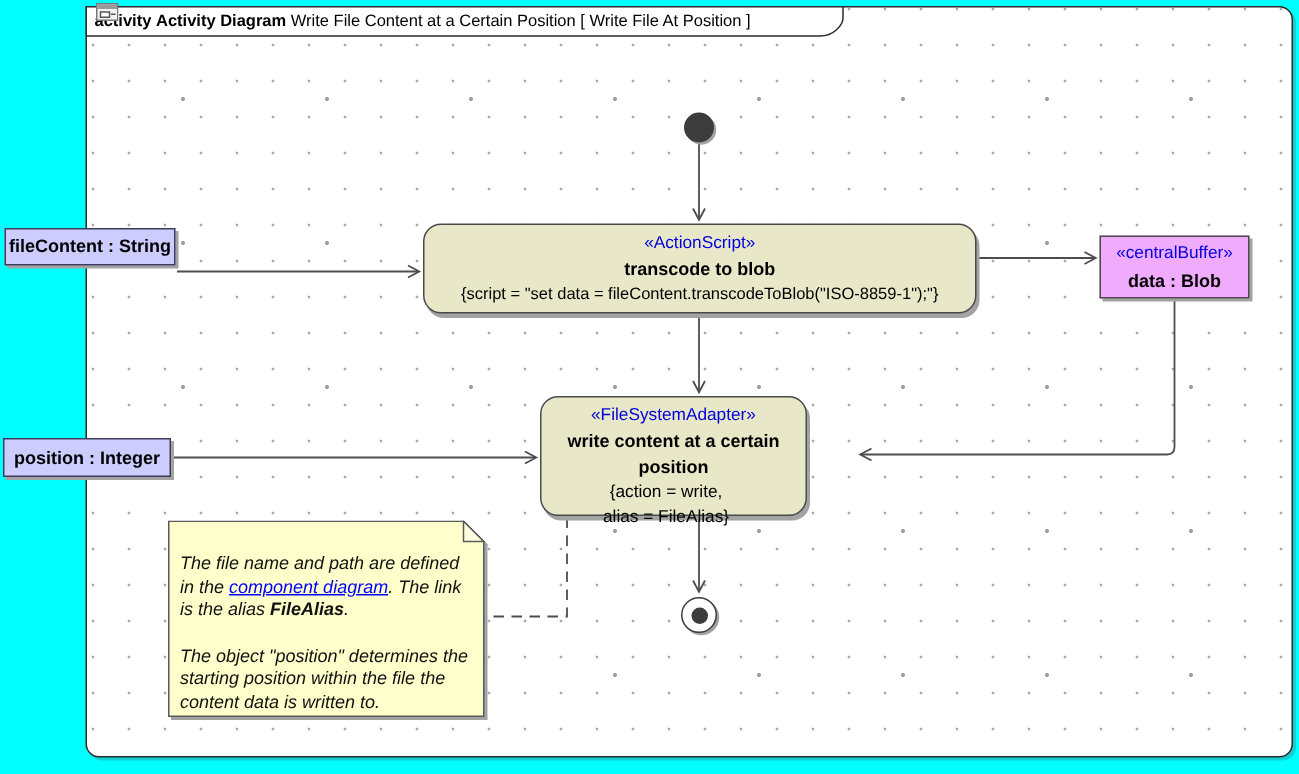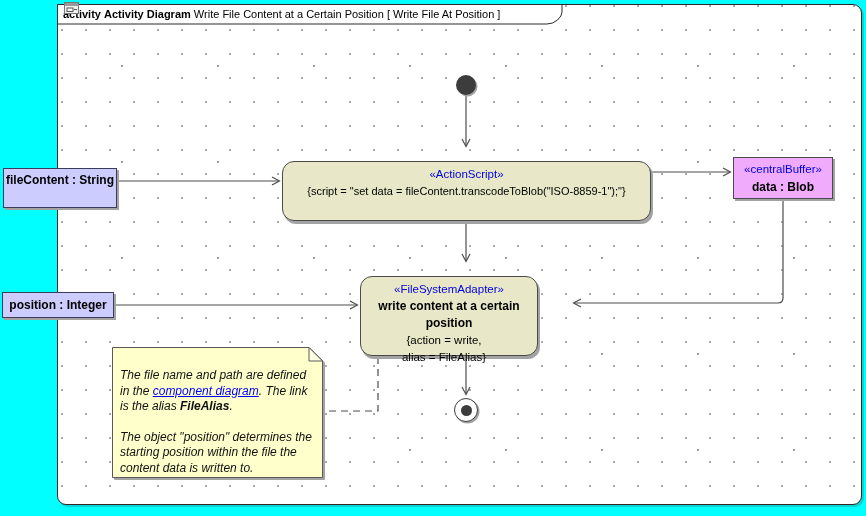--- a/index.html
+++ b/index.html
@@ -30,21 +30,21 @@
   .tab-text .bold { font-weight:bold; }
   .diagram-icon { vertical-align:middle; margin:-2px 1px 0 1px; }
 
   
   .edges { position:absolute; left:0; top:0; width:866px; height:516px; pointer-events:none; }
 
   
   .node { position:absolute; }
   .action {
     background:#e8e8c8; border:1px solid #4a4a4a; border-radius:12px;
-    box-shadow:2px 3px 0 #a3a3a3; text-align:center; color:#000;margin-top:12px;
+    box-shadow:2px 3px 0 #a3a3a3; text-align:center; color:#000;
   }
   .stereo { color:#0000dd; font-size:11.5px; line-height:17px; }
   .action-name { font-weight:bold; font-size:12px; line-height:17px; }
   .prop { font-size:11px; line-height:17px; }
   .prop-right { font-size:11.5px; line-height:17px; text-align:center; padding-right:10px; }
 
   .obj-node {
     background:#ccccff; border:1px solid #3c3c5a; box-shadow:2px 2px 0 #a3a3a3;
     font-weight:bold; font-size:12px; text-align:center; color:#000;
   }
@@ -116,24 +116,25 @@
     <path d="M783,200 L783,298 Q783,303 778,303 L574,303" fill="none" stroke="#4d4d4d" stroke-width="1.2" marker-end="url(#arrow)"></path>
     <path d="M116,305 L357,305" fill="none" stroke="#4d4d4d" stroke-width="1.2" marker-end="url(#arrow)"></path>
     <path d="M466,345 L466,394" fill="none" stroke="#4d4d4d" stroke-width="1.2" marker-end="url(#arrow)"></path>
     <path d="M378,345 L378,411 L324,411" fill="none" stroke="#4d4d4d" stroke-width="1.2" stroke-dasharray="7,5"></path>
   </svg>
 
   <div class="node start-node" style="left:456px; top:75px;"></div>
 
   <div class="node action" style="left:282px; top:149px; width:369px; height:60px; padding-top:4px;">
     <div class="stereo">«ActionScript»</div>
+    <div class="action-name">transcode to blob</div>
     <div class="prop">{script = "set data = fileContent.transcodeToBlob("ISO-8859-1");"}</div>
   </div>
 
-  <div class="node obj-node" style="left:3px; top:168px; width:114px; height:40px; line-height:23px;">
+  <div class="node obj-node" style="left:3px; top:152px; width:114px; height:25px; line-height:23px;">
     <span>fileContent : String</span>
   </div>
 
   <div class="node buffer" style="left:733px; top:157px; width:100px; height:42px;">
     <div class="stereo">«centralBuffer»</div>
     <div class="action-name">data : Blob</div>
   </div>
 
   <div class="node action" style="left:360px; top:264px; width:178px; height:80px; padding-top:4px;">
     <div class="stereo">«FileSystemAdapter»</div>

